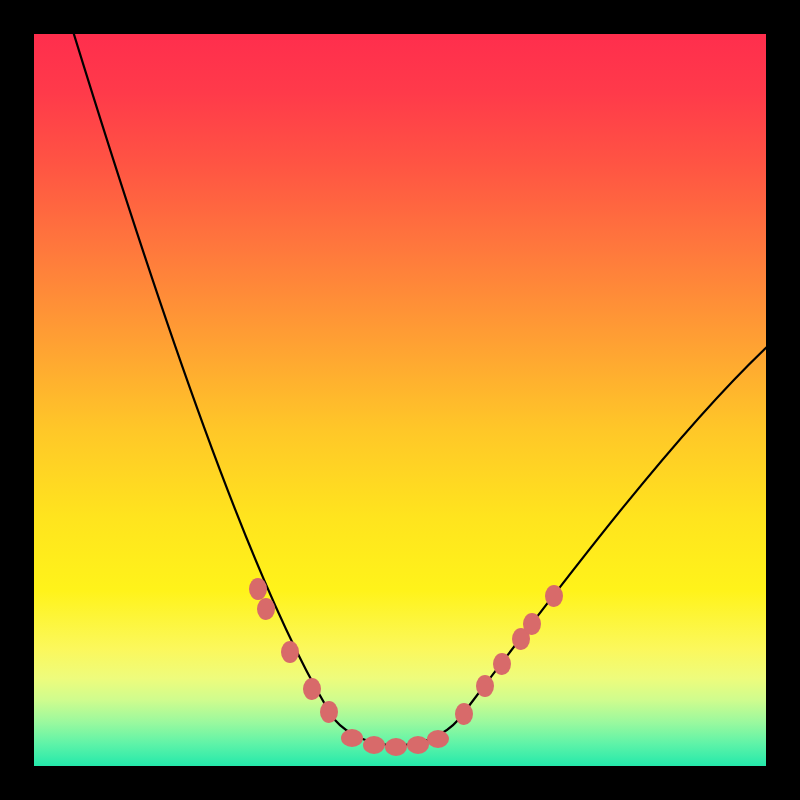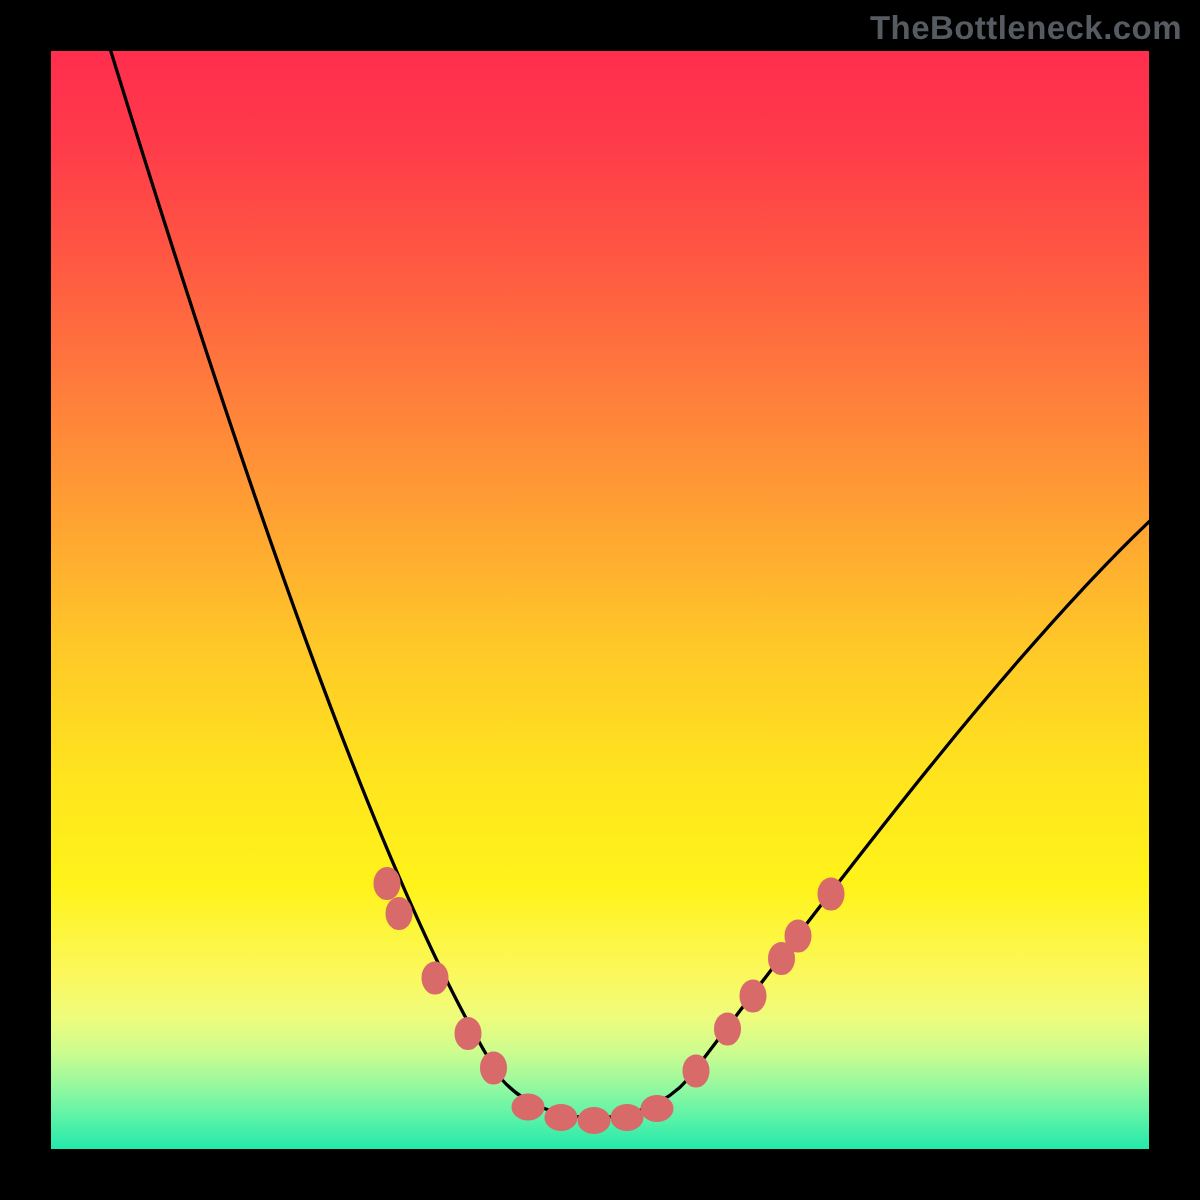--- a/index.html
+++ b/index.html
@@ -90,14 +90,13 @@
           <ellipse cx="404" cy="705" rx="11" ry="9" class="marker"></ellipse>
           <ellipse cx="430" cy="680" rx="9" ry="11" class="marker"></ellipse>
           <ellipse cx="451" cy="652" rx="9" ry="11" class="marker"></ellipse>
           <ellipse cx="468" cy="630" rx="9" ry="11" class="marker"></ellipse>
           <ellipse cx="487" cy="605" rx="9" ry="11" class="marker"></ellipse>
           <ellipse cx="498" cy="590" rx="9" ry="11" class="marker"></ellipse>
           <ellipse cx="520" cy="562" rx="9" ry="11" class="marker"></ellipse>
         </g>
     </svg>
   </div>
-  <div class="watermark">TheBottleneck.com</div>
 </div>
 
 </body></html>

